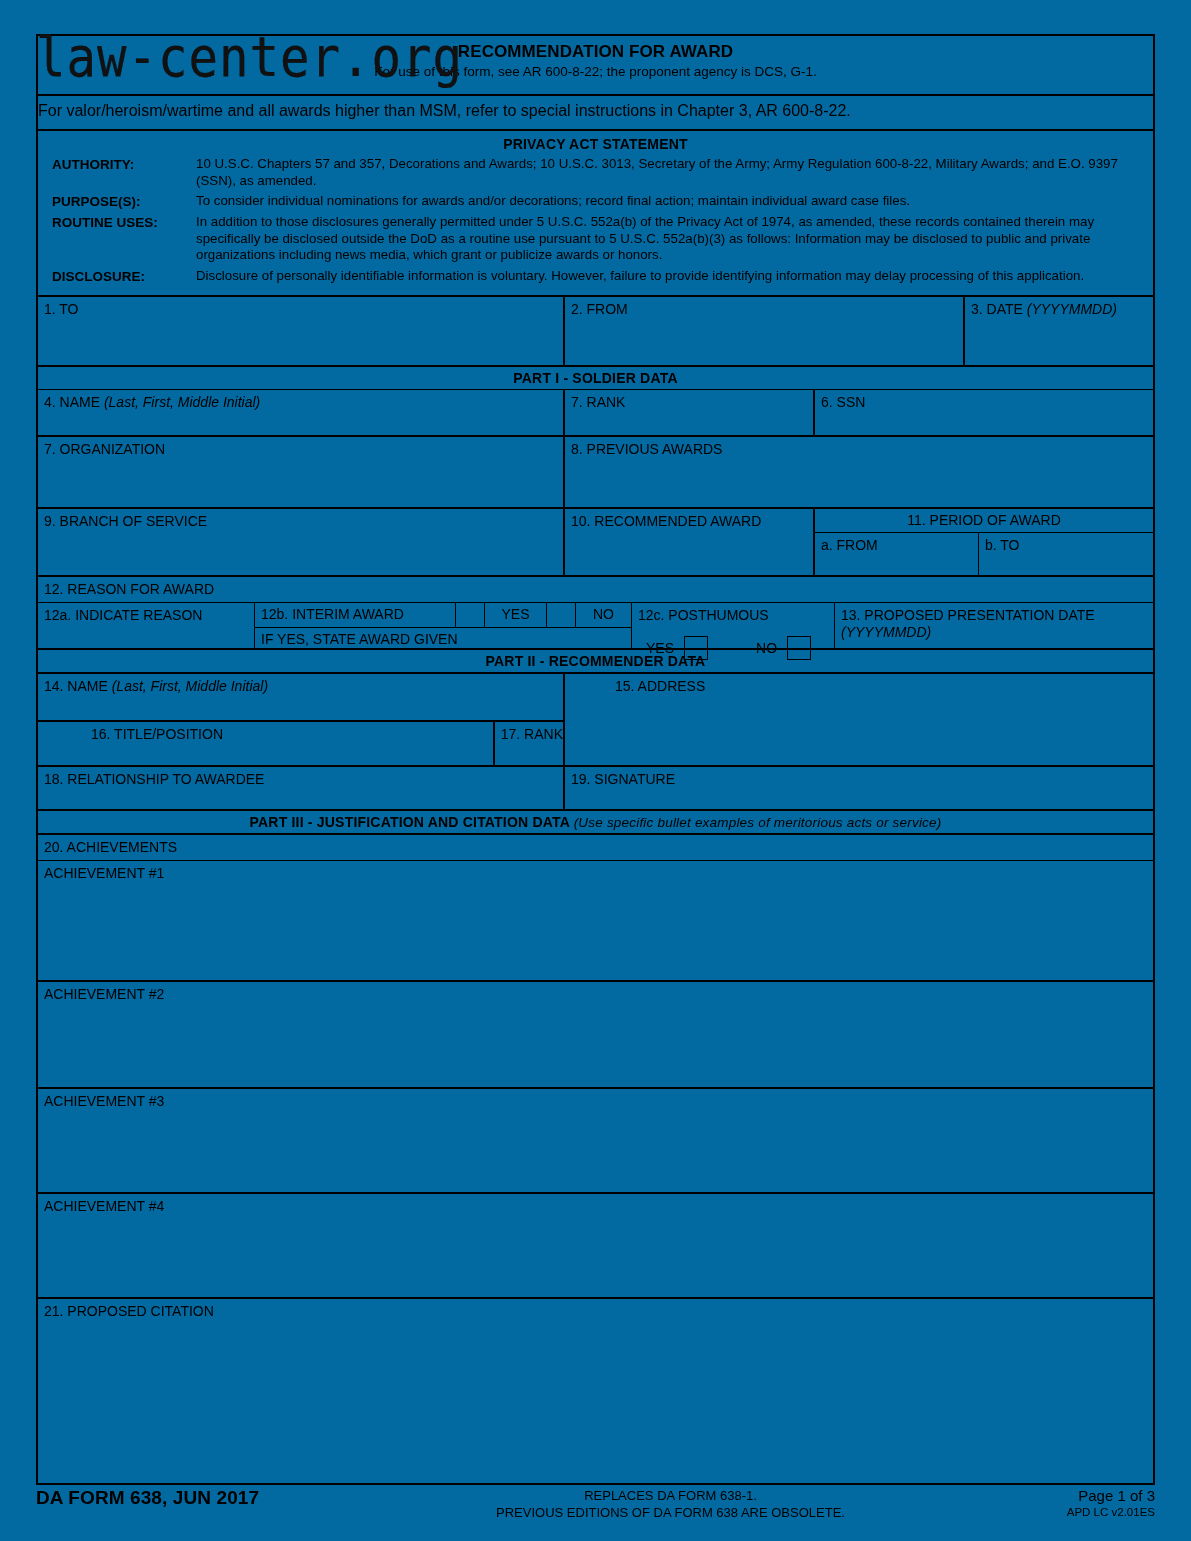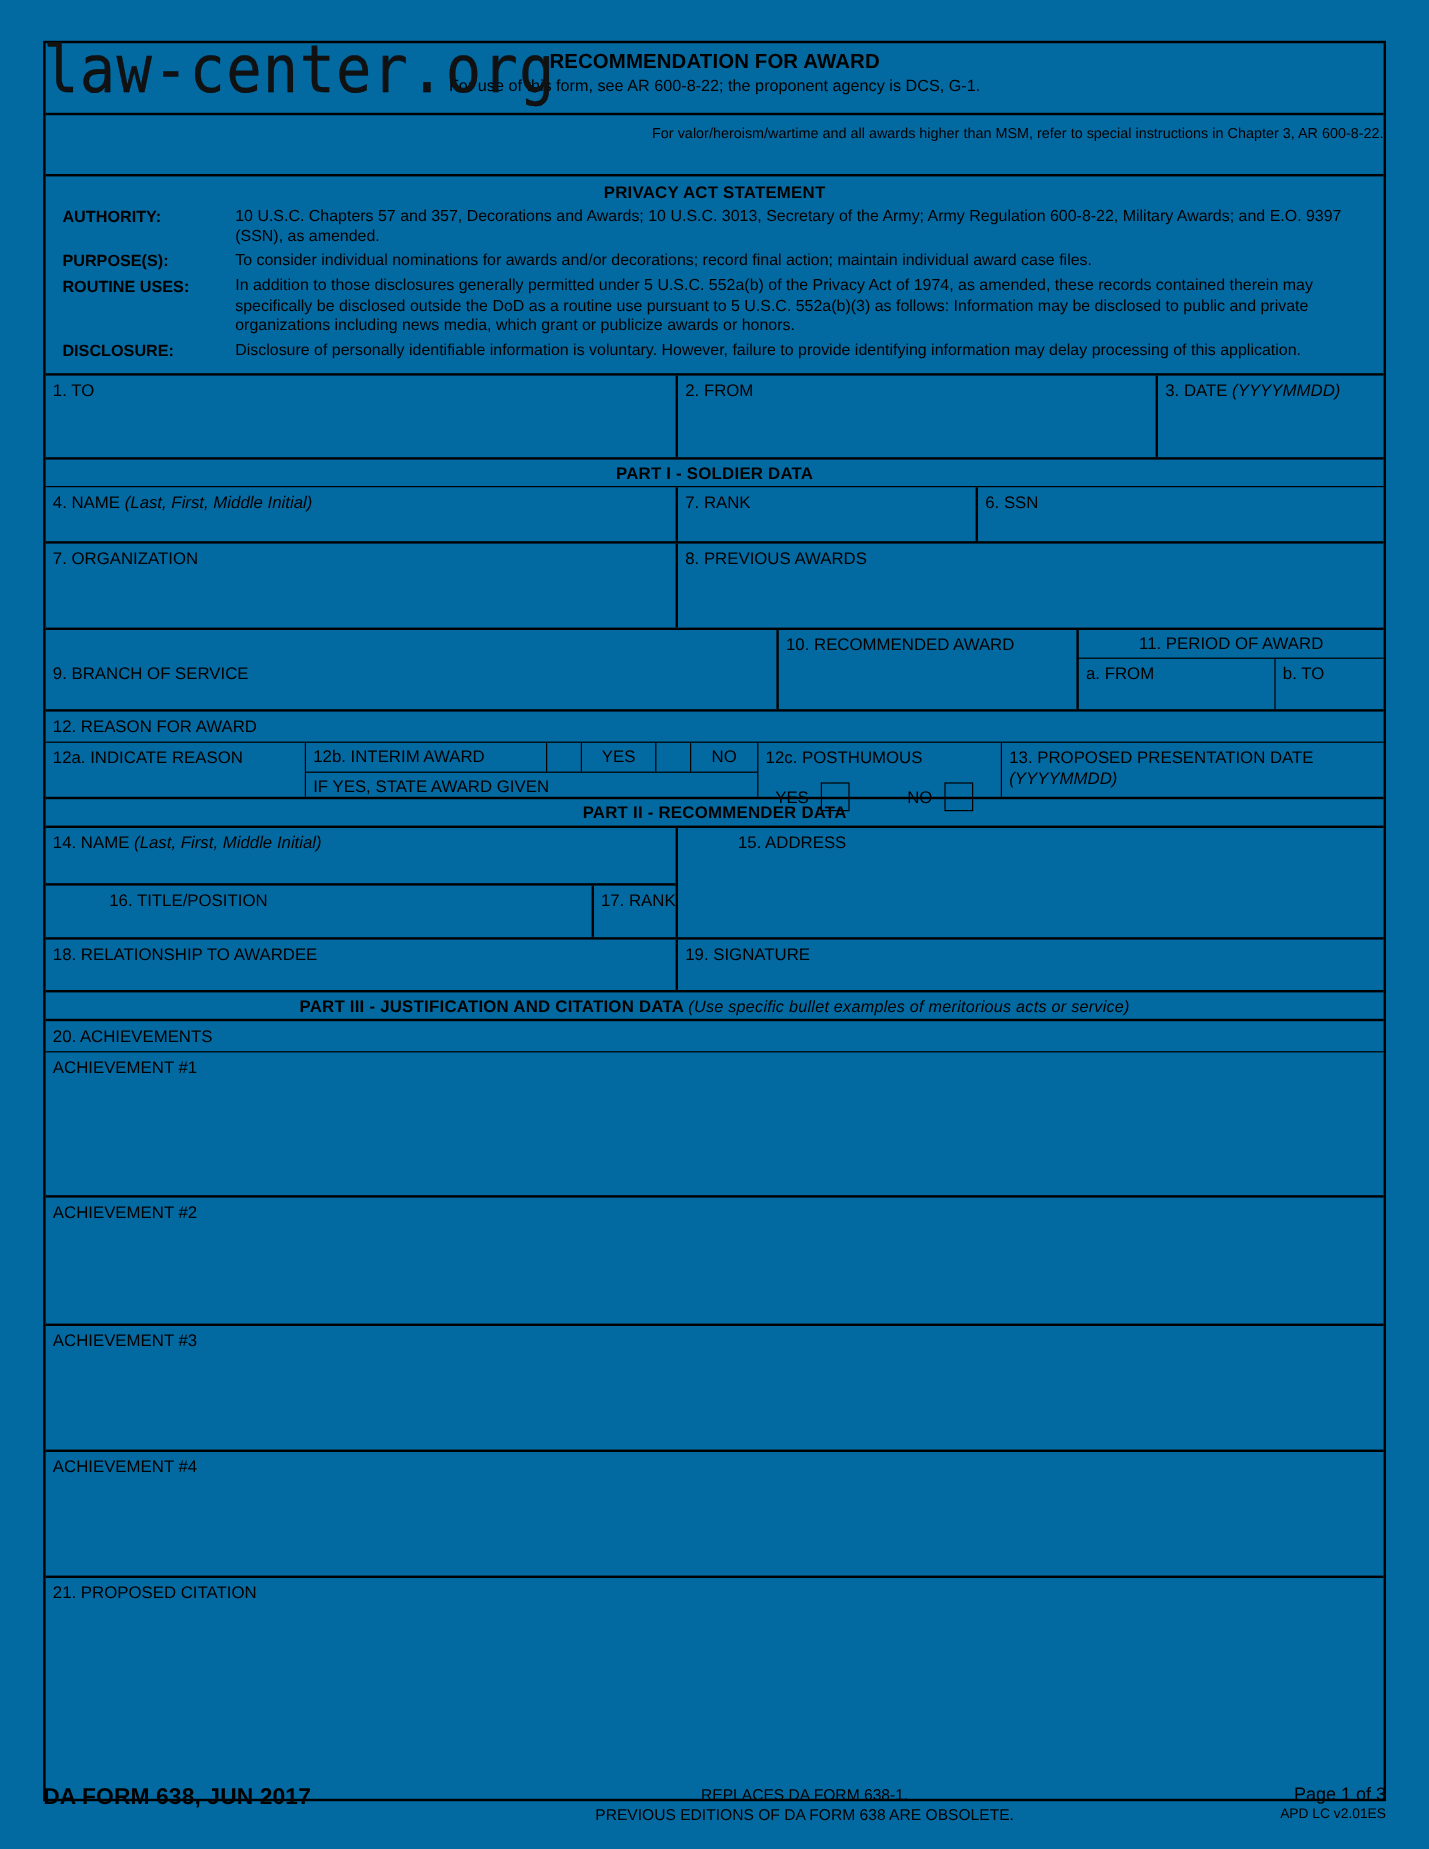--- a/index.html
+++ b/index.html
@@ -64,23 +64,23 @@
     font-weight: bold;
     letter-spacing: 0.1px;
     line-height: 20px;
   }
   .hdr-sub {
     font-size: 13.5px;
     line-height: 17px;
     margin-top: 1px;
   }
   .valor {
-    text-align: right;
-    font-size: 12px;
-    padding: 5px 0 24px 0;
+    text-align: left;
+    font-size: 16px;
+    padding: 5px 0 8px 0;
     line-height: 20px;
   }
 
   
   .privacy-title {
     text-align: center;
     font-weight: bold;
     font-size: 14px;
     padding-top: 5px;
     letter-spacing: 0.2px;
@@ -221,21 +221,21 @@
     <div class="row bt" style="height:72px;">
       <div class="cell" style="width:525px;">
         <div class="fl">7. ORGANIZATION</div>
       </div>
       <div class="cell bl" style="flex:1;">
         <div class="fl">8. PREVIOUS AWARDS</div>
       </div>
     </div>
 
     <div class="row bt" style="height:68px;">
-      <div class="cell" style="width:609px;margin-top:24px;">
+      <div class="cell" style="width:525px;">
         <div class="fl">9. BRANCH OF SERVICE</div>
       </div>
       <div class="cell bl" style="width:250px;">
         <div class="fl">10. RECOMMENDED AWARD</div>
       </div>
       <div class="cell bl" style="flex:1; display:flex; flex-direction:column;">
         <div style="height:23px; box-sizing:border-box;">
           <div style="text-align:center; font-size:14px; padding-top:3px;">11. PERIOD OF AWARD</div>
         </div>
         <div class="row bt1" style="flex:1;">

